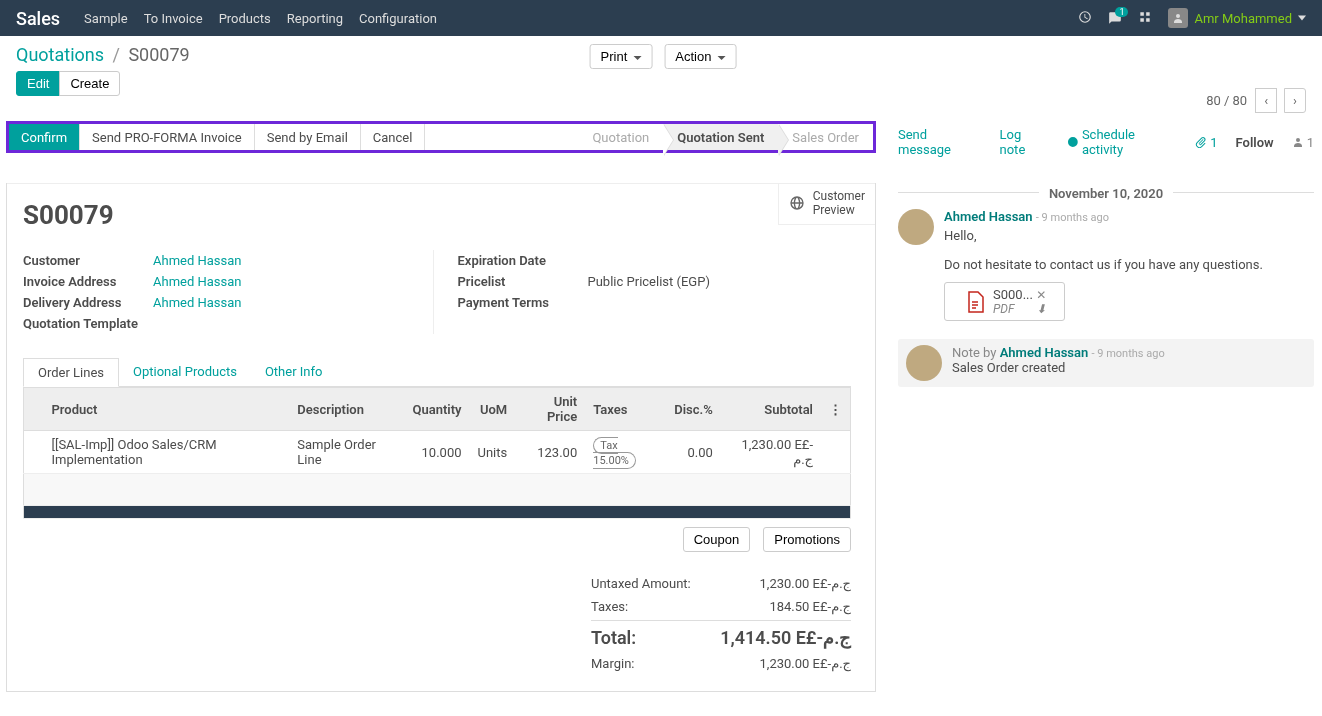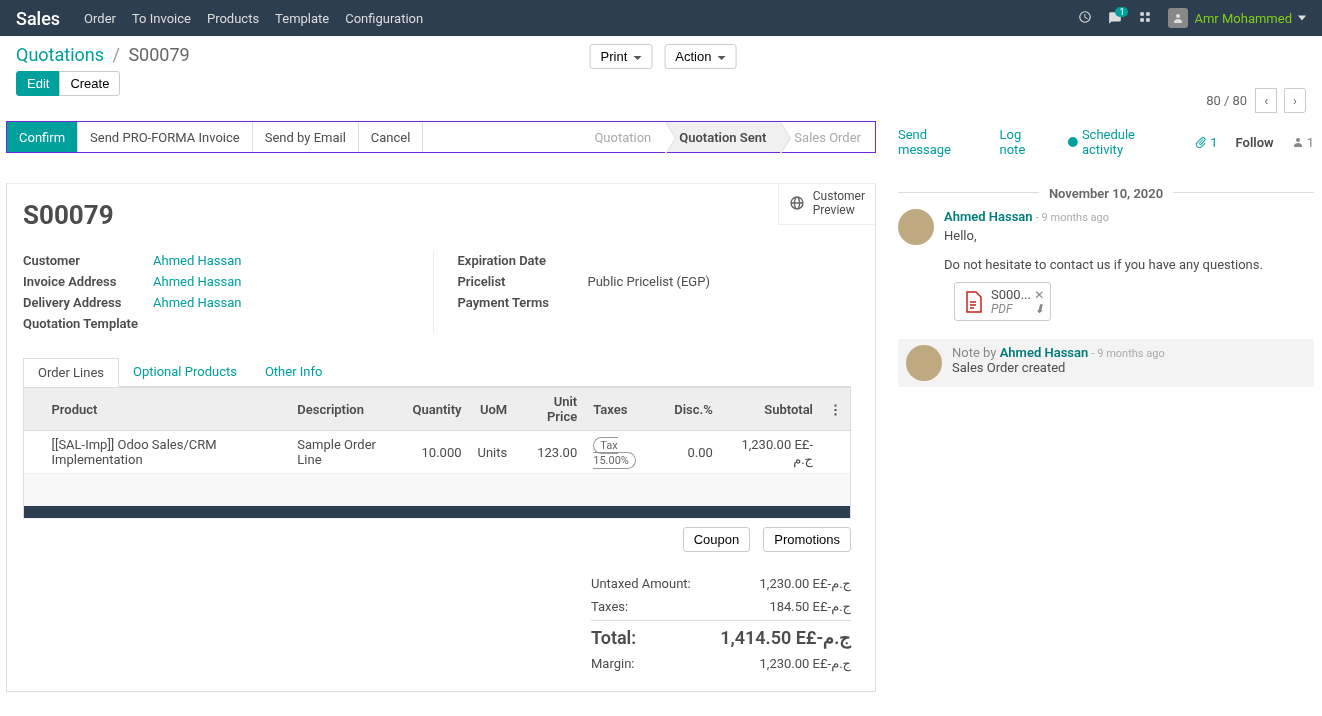--- a/index.html
+++ b/index.html
@@ -39,21 +39,21 @@
 .pager { display: flex; align-items: center; gap: 8px; color: #666; margin-top: 16px; }
 .pager .nav { border: 1px solid #ccc; padding: 4px 8px; cursor: pointer; }
 .pager .nav:first-of-type { border-radius: 3px 0 0 3px; }
 .pager .nav:last-of-type { border-radius: 0 3px 3px 0; margin-left: -1px; }
 
 .body-grid { display: flex; }
 .form-panel { flex: 1; padding: 0 6px 6px; }
 .chatter { width: 440px; padding: 10px 8px 10px 16px; }
 
 
-.status-bar { display: flex; height: 32px; border: 1px solid #6d28d9; background: #fff; margin: 8px 0 0; }
+.status-bar { display: flex; height: 32px; border: 3px solid #6d28d9; background: #fff; margin: 8px 0 0; }
 .status-bar .actions { display: flex; }
 .status-bar .actions .sbtn { border-right: 1px solid #ddd; padding: 0 12px; display: flex; align-items: center; cursor: pointer; font-size: 13px; }
 .status-bar .actions .sbtn.primary { background: #00a09d; color: #fff; }
 .status-bar .stages { margin-left: auto; display: flex; align-items: center; }
 .stage { padding: 0 14px; height: 100%; display: flex; align-items: center; color: #aaa; font-size: 13px; position: relative; }
 .stage::after { content: ""; position: absolute; right: -10px; top: 0; border-left: 10px solid #fff; border-top: 16px solid transparent; border-bottom: 16px solid transparent; z-index: 2; }
 .stage::before { content: ""; position: absolute; right: -11px; top: 0; border-left: 10px solid #ddd; border-top: 16px solid transparent; border-bottom: 16px solid transparent; z-index: 1; }
 .stage.active { font-weight: 600; color: #4c4c4c; background: #f0f0f0; }
 .stage.active::after { border-left-color: #f0f0f0; }
 .stage:last-child::after, .stage:last-child::before { display: none; }
@@ -104,41 +104,41 @@
 .chatter-top .ico { display: flex; align-items: center; gap: 3px; color: #00a09d; }
 .chatter-top .followers { color: #888; display: flex; align-items: center; gap: 3px; }
 .chatter-date { text-align: center; border-bottom: 1px solid #ddd; margin: 10px 0 16px; position: relative; }
 .chatter-date span { background: #fff; padding: 0 10px; position: relative; top: 9px; color: #666; font-weight: 600; }
 
 .msg { display: flex; gap: 10px; margin-bottom: 18px; }
 .msg .avatar { width: 36px; height: 36px; border-radius: 50%; background: #bfa980; flex-shrink: 0; }
 .msg .body { flex: 1; font-size: 13px; }
 .msg .body .author { font-weight: 600; color: #007c7a; }
 .msg .body .time { color: #aaa; font-size: 11px; }
-.attach-box { border: 1px solid #ccc; padding: 4px 6px; display: inline-flex; align-items: center; gap: 6px; margin-top: 10px; border-radius: 3px; margin-left: 10px; }
+.attach-box { border: 1px solid #ccc; padding: 4px 18px; display: inline-flex; align-items: center; gap: 6px; margin-top: 10px; border-radius: 3px; }
 .attach-box svg { fill: #c4261d; }
 .attach-box .meta { font-size: 12px; color: #888; font-style: italic; }
 .attach-box .x { color: #888; cursor: pointer; font-size: 12px; }
 .attach-box .dl { color: #888; cursor: pointer; }
 
 .note { background: #f3f3f3; display: flex; gap: 10px; padding: 6px 8px; border-radius: 3px; }
 .note .avatar { width: 36px; height: 36px; border-radius: 50%; background: #bfa980; flex-shrink: 0; }
 .note-text { color: #888; }
 .note-text .author { color: #007c7a; font-weight: 600; }
 </style>
 </head>
 <body>
 
 <div class="top-nav">
   <div class="brand">Sales</div>
   <div class="menu">
-    <a>Order</a>
+    <a>Sample</a>
     <a>To Invoice</a>
     <a>Products</a>
-    <a>Template</a>
+    <a>Reporting</a>
     <a>Configuration</a>
   </div>
   <div class="spacer"></div>
   <div class="right">
     <span><svg width="14" height="14" viewBox="0 0 24 24">
           <path d="M12 2a10 10 0 100 20 10 10 0 000-20zm0 18a8 8 0 110-16 8 8 0 010 16zm.5-13H11v6l5 3 .8-1.3-4.3-2.5V7z"></path>
         </svg></span>
     <span class="chat-badge">
         <svg width="14" height="14" viewBox="0 0 24 24">
           <path d="M20 2H4a2 2 0 00-2 2v18l4-4h14a2 2 0 002-2V4a2 2 0 00-2-2z"></path>

